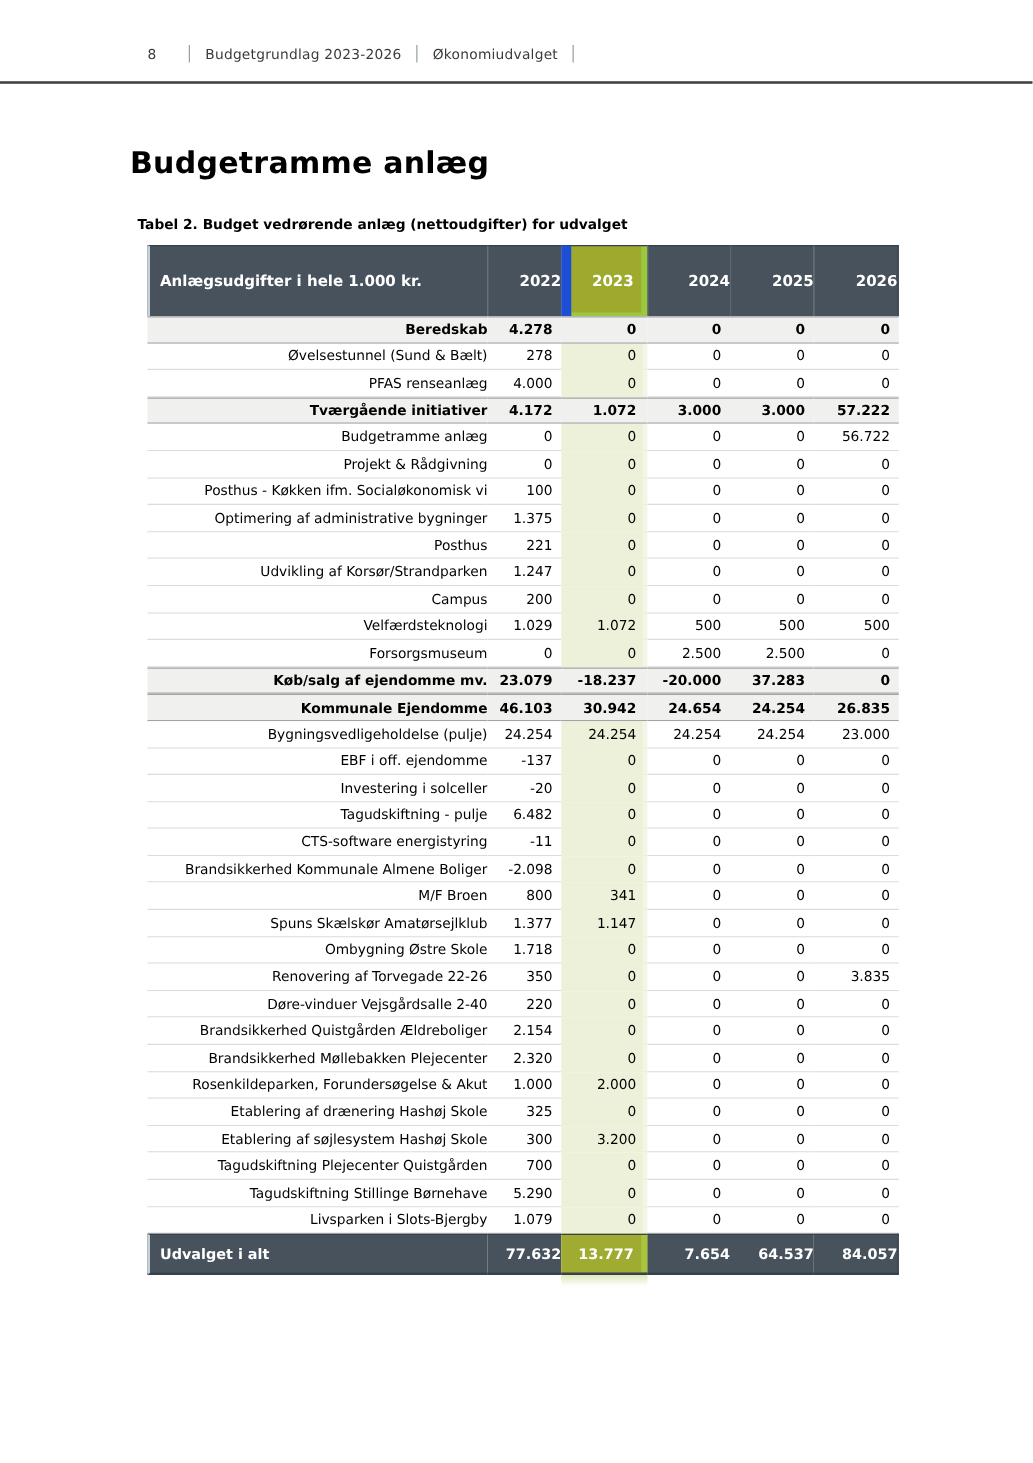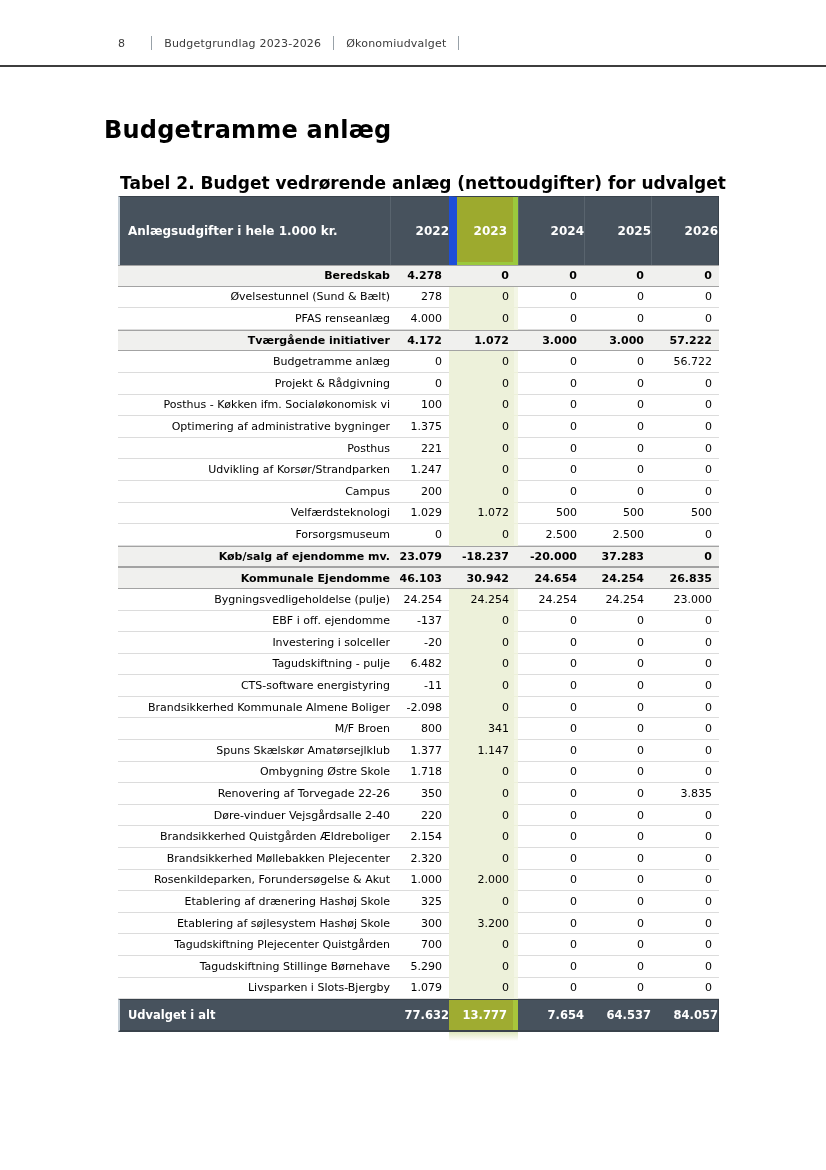--- a/index.html
+++ b/index.html
@@ -21,36 +21,36 @@
   .top-rule {
     position: absolute; top: 65px; left: 0; width: 826px; height: 2px;
     background: #3e3e3e;
   }
   
   .doc-title {
     position: absolute; top: 116px; left: 104px;
     font-size: 24px; font-weight: bold; color: #000; letter-spacing: 0.2px;
   }
   .table-caption {
-    position: absolute; top: 173px; left: 120px;
-    font-size: 17px; font-weight: bold; color: #000;
+    position: absolute; top: 173px; left: 110px;
+    font-size: 11px; font-weight: bold; color: #000;
   }
   
   .table-wrap { position: absolute; top: 196px; left: 118px; width: 601px; }
   table { border-collapse: separate; border-spacing: 0; table-layout: fixed; width: 601px; }
   col.c-desc { width: 272px; }
   col.c-2022 { width: 59px; }
   col.c-2023 { width: 69px; }
   col.c-2024 { width: 66px; }
   col.c-2025 { width: 67px; }
   col.c-2026 { width: 68px; }
 
   thead th {
     background: #47525d; color: #ffffff; font-size: 12px; font-weight: bold;
-    height: 69px; vertical-align: middle;
+    height: 57px; vertical-align: middle;
     border-top: 1px solid #39424b;
     margin-top: 16px;
   }
   thead th.desc {
     text-align: left; padding-left: 8px;
     border-left: 2px solid #c7d1d9;
   }
   thead th.num { text-align: right; padding-right: 0; border-left: 1px solid #59646e; }
   thead th.last { border-right: 1px solid #39424b; }
   thead th.hl {

